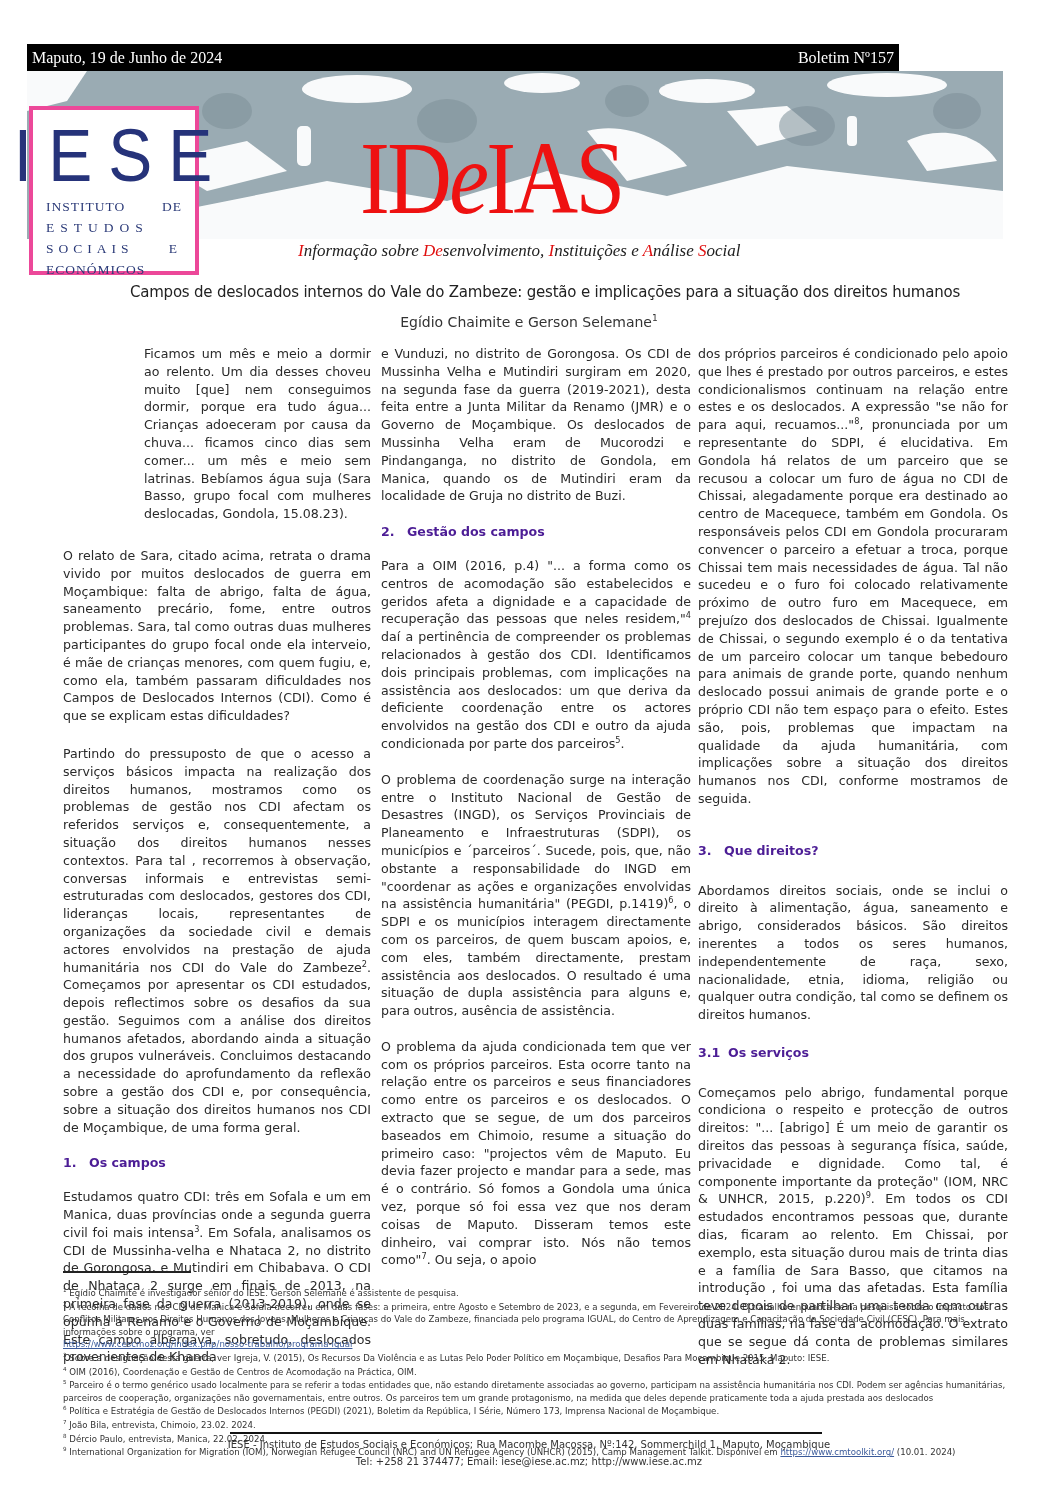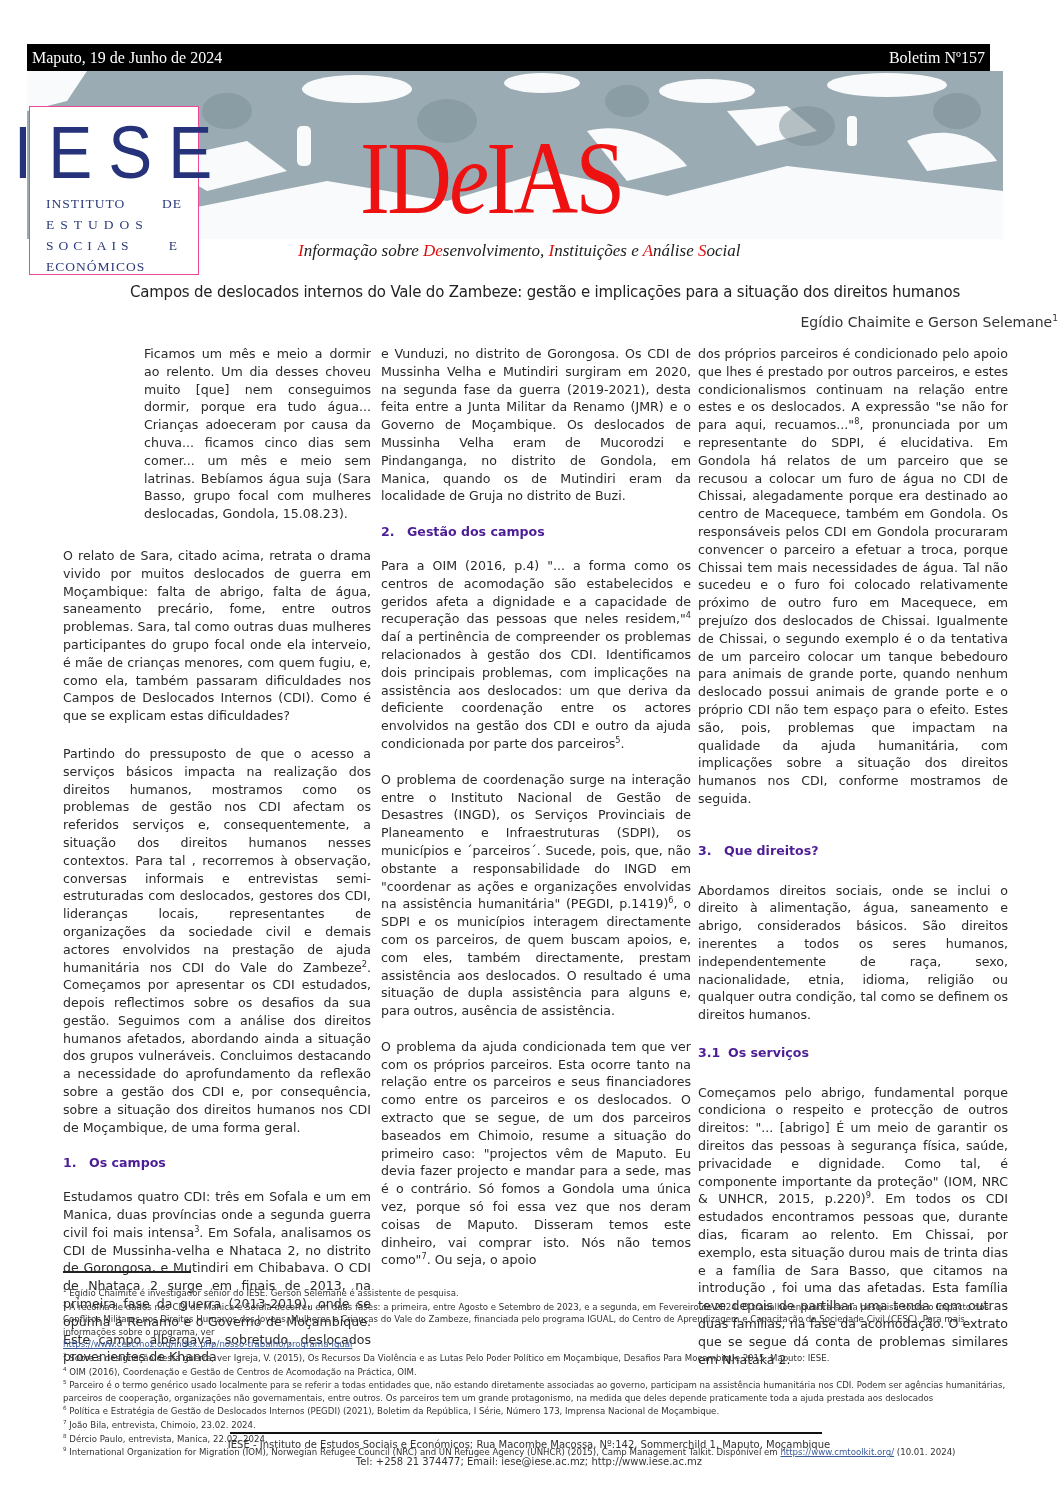--- a/index.html
+++ b/index.html
@@ -1,34 +1,34 @@
 <!DOCTYPE html>
 <html><head>
 <meta charset="utf-8">
 <style>
   * { box-sizing: border-box; margin: 0; padding: 0; }
   html, body { width: 1058px; height: 1497px; background: #ffffff; overflow: hidden; }
   body { position: relative; font-family: "DejaVu Sans", sans-serif; color: #222; }
 
   
   .topbar {
-    position: absolute; left: 27px; top: 44px; width: 963px; height: 27px;
+    position: absolute; left: 27px; top: 44px; width: 872px; height: 27px;
     background: #000; color: #fff;
     font-family: "Liberation Serif", serif; font-size: 16px;
     display: flex; justify-content: space-between; align-items: center;
     padding: 0 5px;
   }
   .banner {
     position: absolute; left: 27px; top: 71px; width: 976px; height: 168px;
     background: #ffffff; overflow: hidden;
   }
   .banner svg { position: absolute; left: 0; top: 0; }
   .logo-box {
     position: absolute; left: 29px; top: 106px; width: 170px; height: 169px;
-    background: #fff; border: 1px solid #ec4899;
+    background: #fff; border: 4px solid #ec4899;
     display: flex; flex-direction: column; align-items: center;
     padding-top: 8px;
   }
   .logo-iese {
     font-family: "Liberation Sans", sans-serif; font-size: 66px; line-height: 66px;
     color: #26337a; letter-spacing: 16px; padding-left: 14px; font-weight: normal;
     transform: scaleY(1.12); transform-origin: top; margin-bottom: 12px;
   }
   .logo-line {
     font-family: Liberation Serif, serif; font-size: 13.5px; line-height: 21px;
@@ -46,21 +46,21 @@
     position: absolute; left: 298px; top: 241px;
     font-family: "Liberation Serif", serif; font-style: italic; font-size: 17px; color: #222;
   }
   .subtitle .r { color: #e01010; }
 
   .article-title {
     position: absolute; left: 16px; top: 283px; width: 1058px; text-align: center;
     font-size: 15px; color: #222; letter-spacing: -0.2px;
   }
   .authors {
-    position: absolute; left: 0; top: 314px; width: 1058px; text-align: right;
+    position: absolute; left: 0; top: 314px; width: 1058px; text-align: center;
     font-size: 14px; color: #333;
   }
   sup { font-size: 65%; vertical-align: super; line-height: 0; }
 
   
   .col { position: absolute; font-size: 12.6px; line-height: 17.8px; color: #2a2a2a; text-align: justify; }
   .col p { margin-bottom: 18px; }
   .col1 { left: 63px; top: 345px; width: 308px; }
   .col2 { left: 381px; top: 345px; width: 310px; }
   .col3 { left: 698px; top: 345px; width: 310px; }

